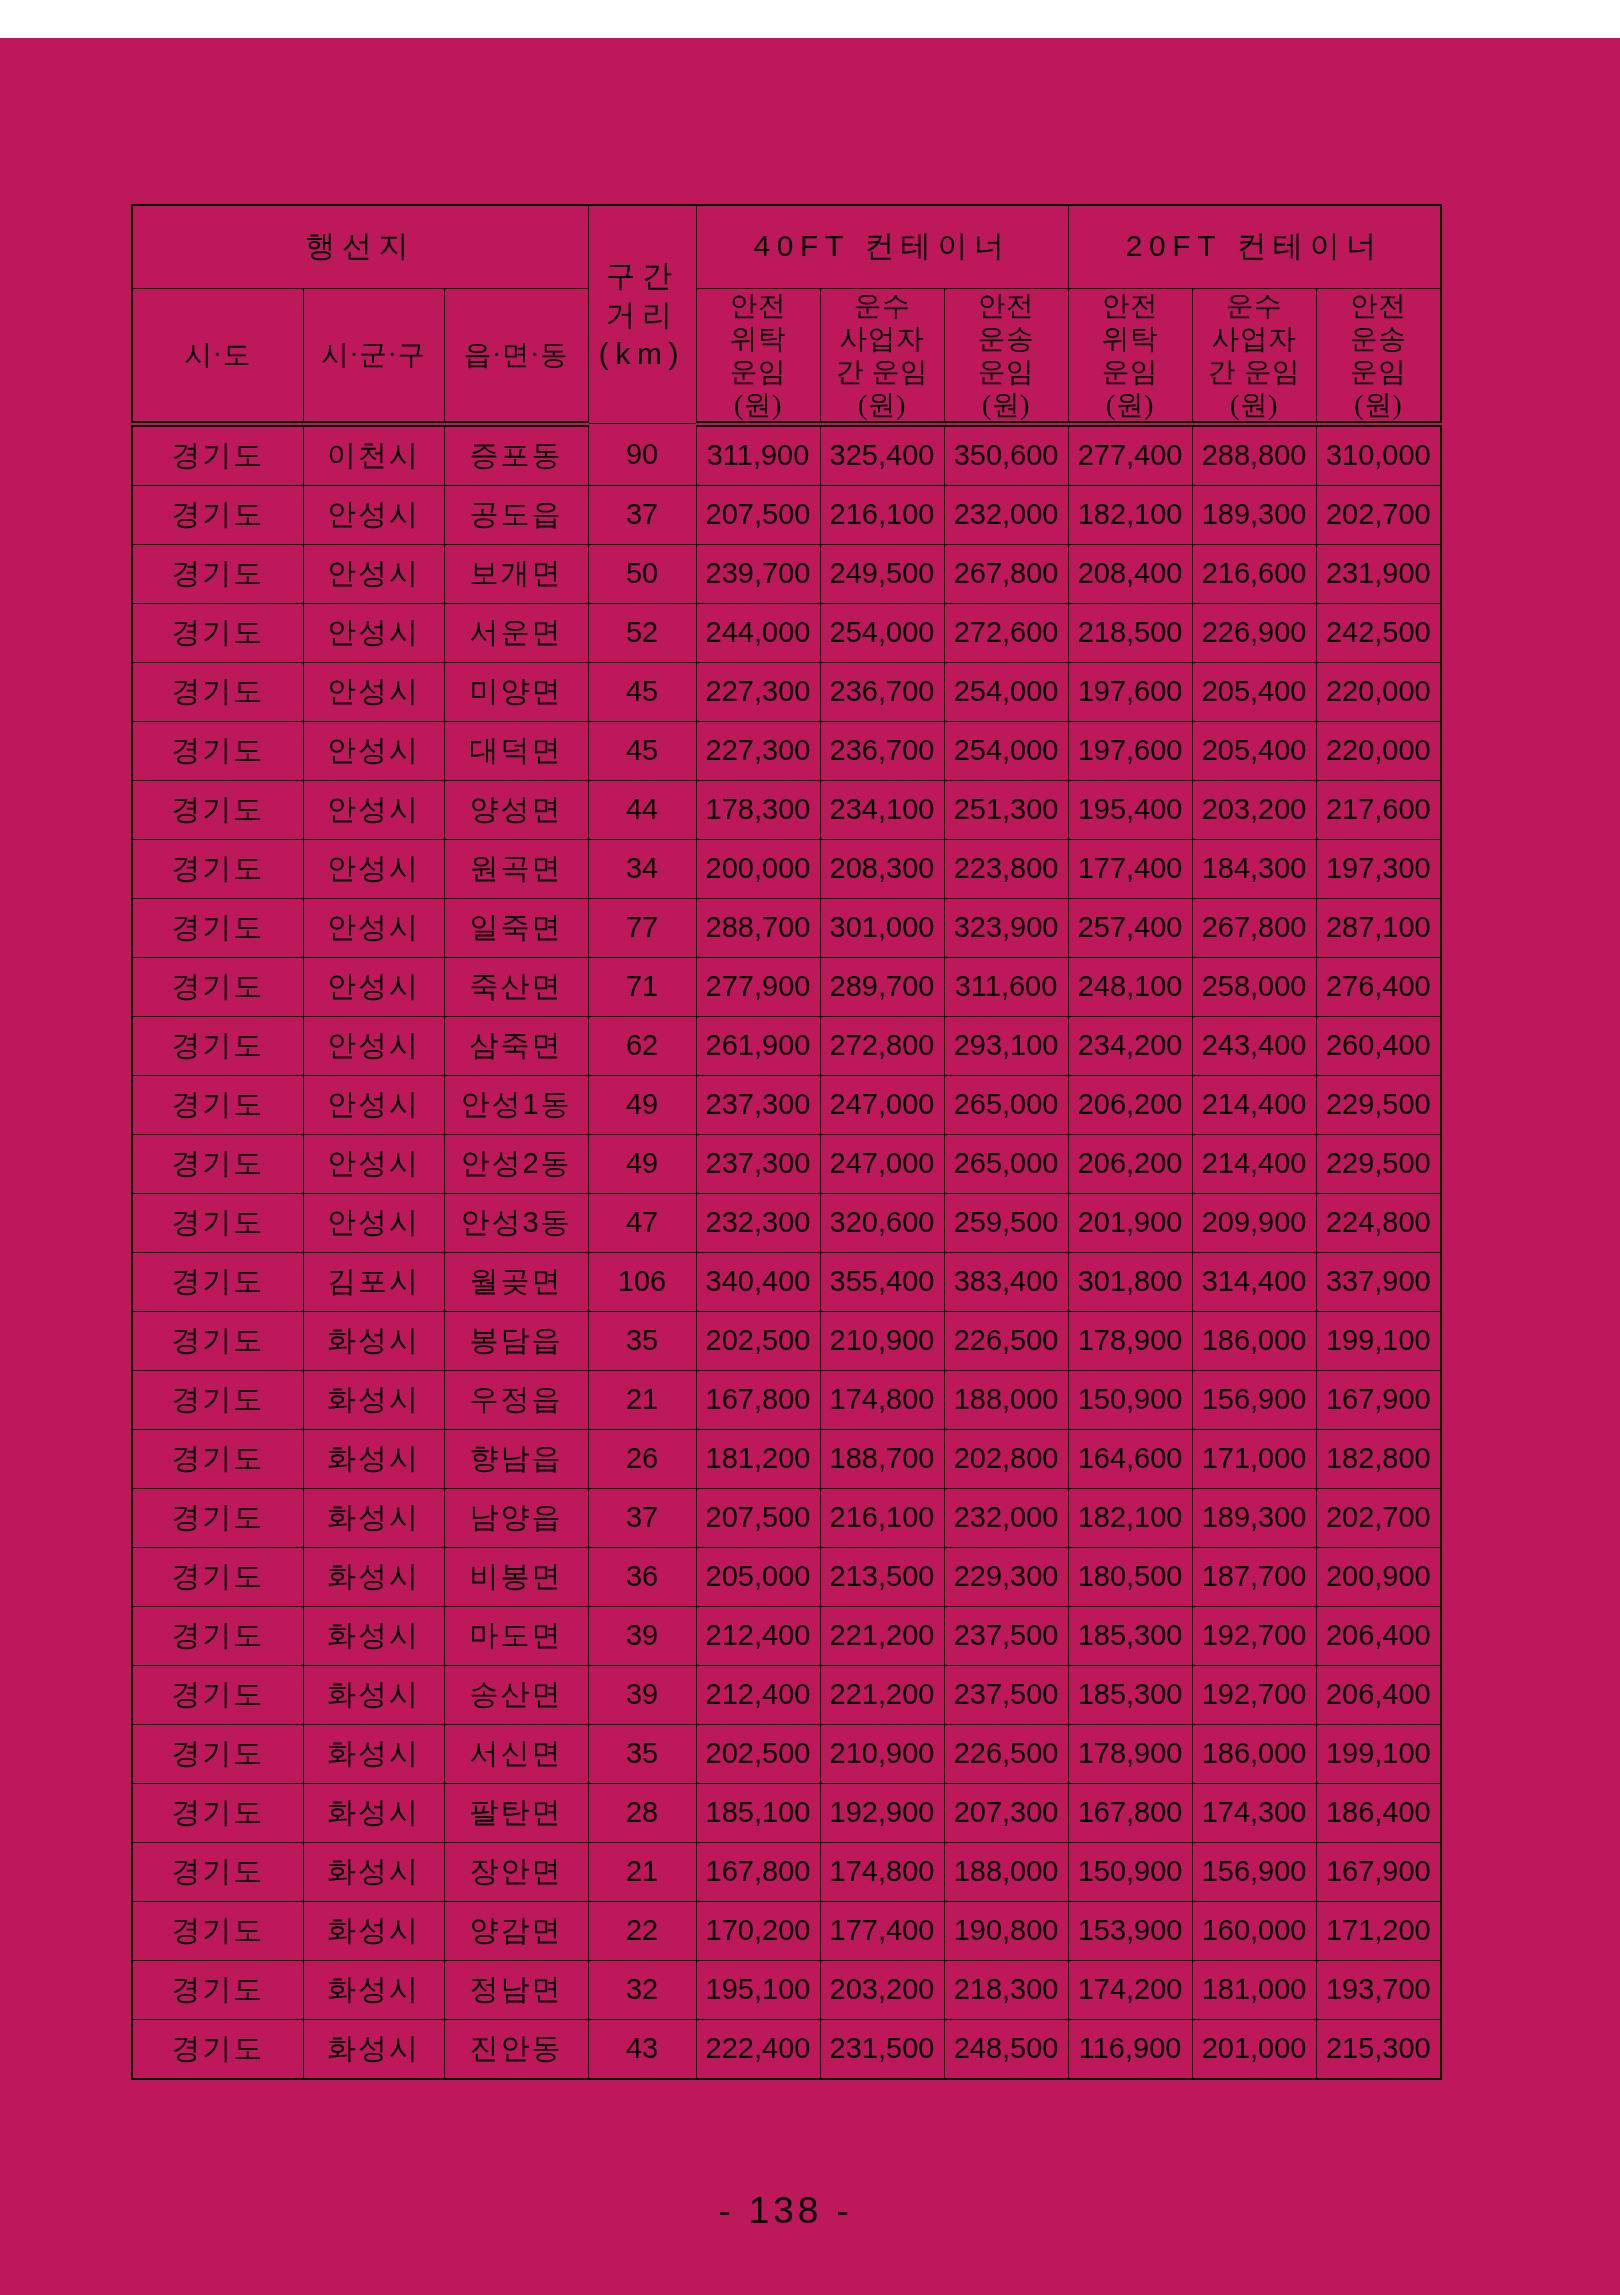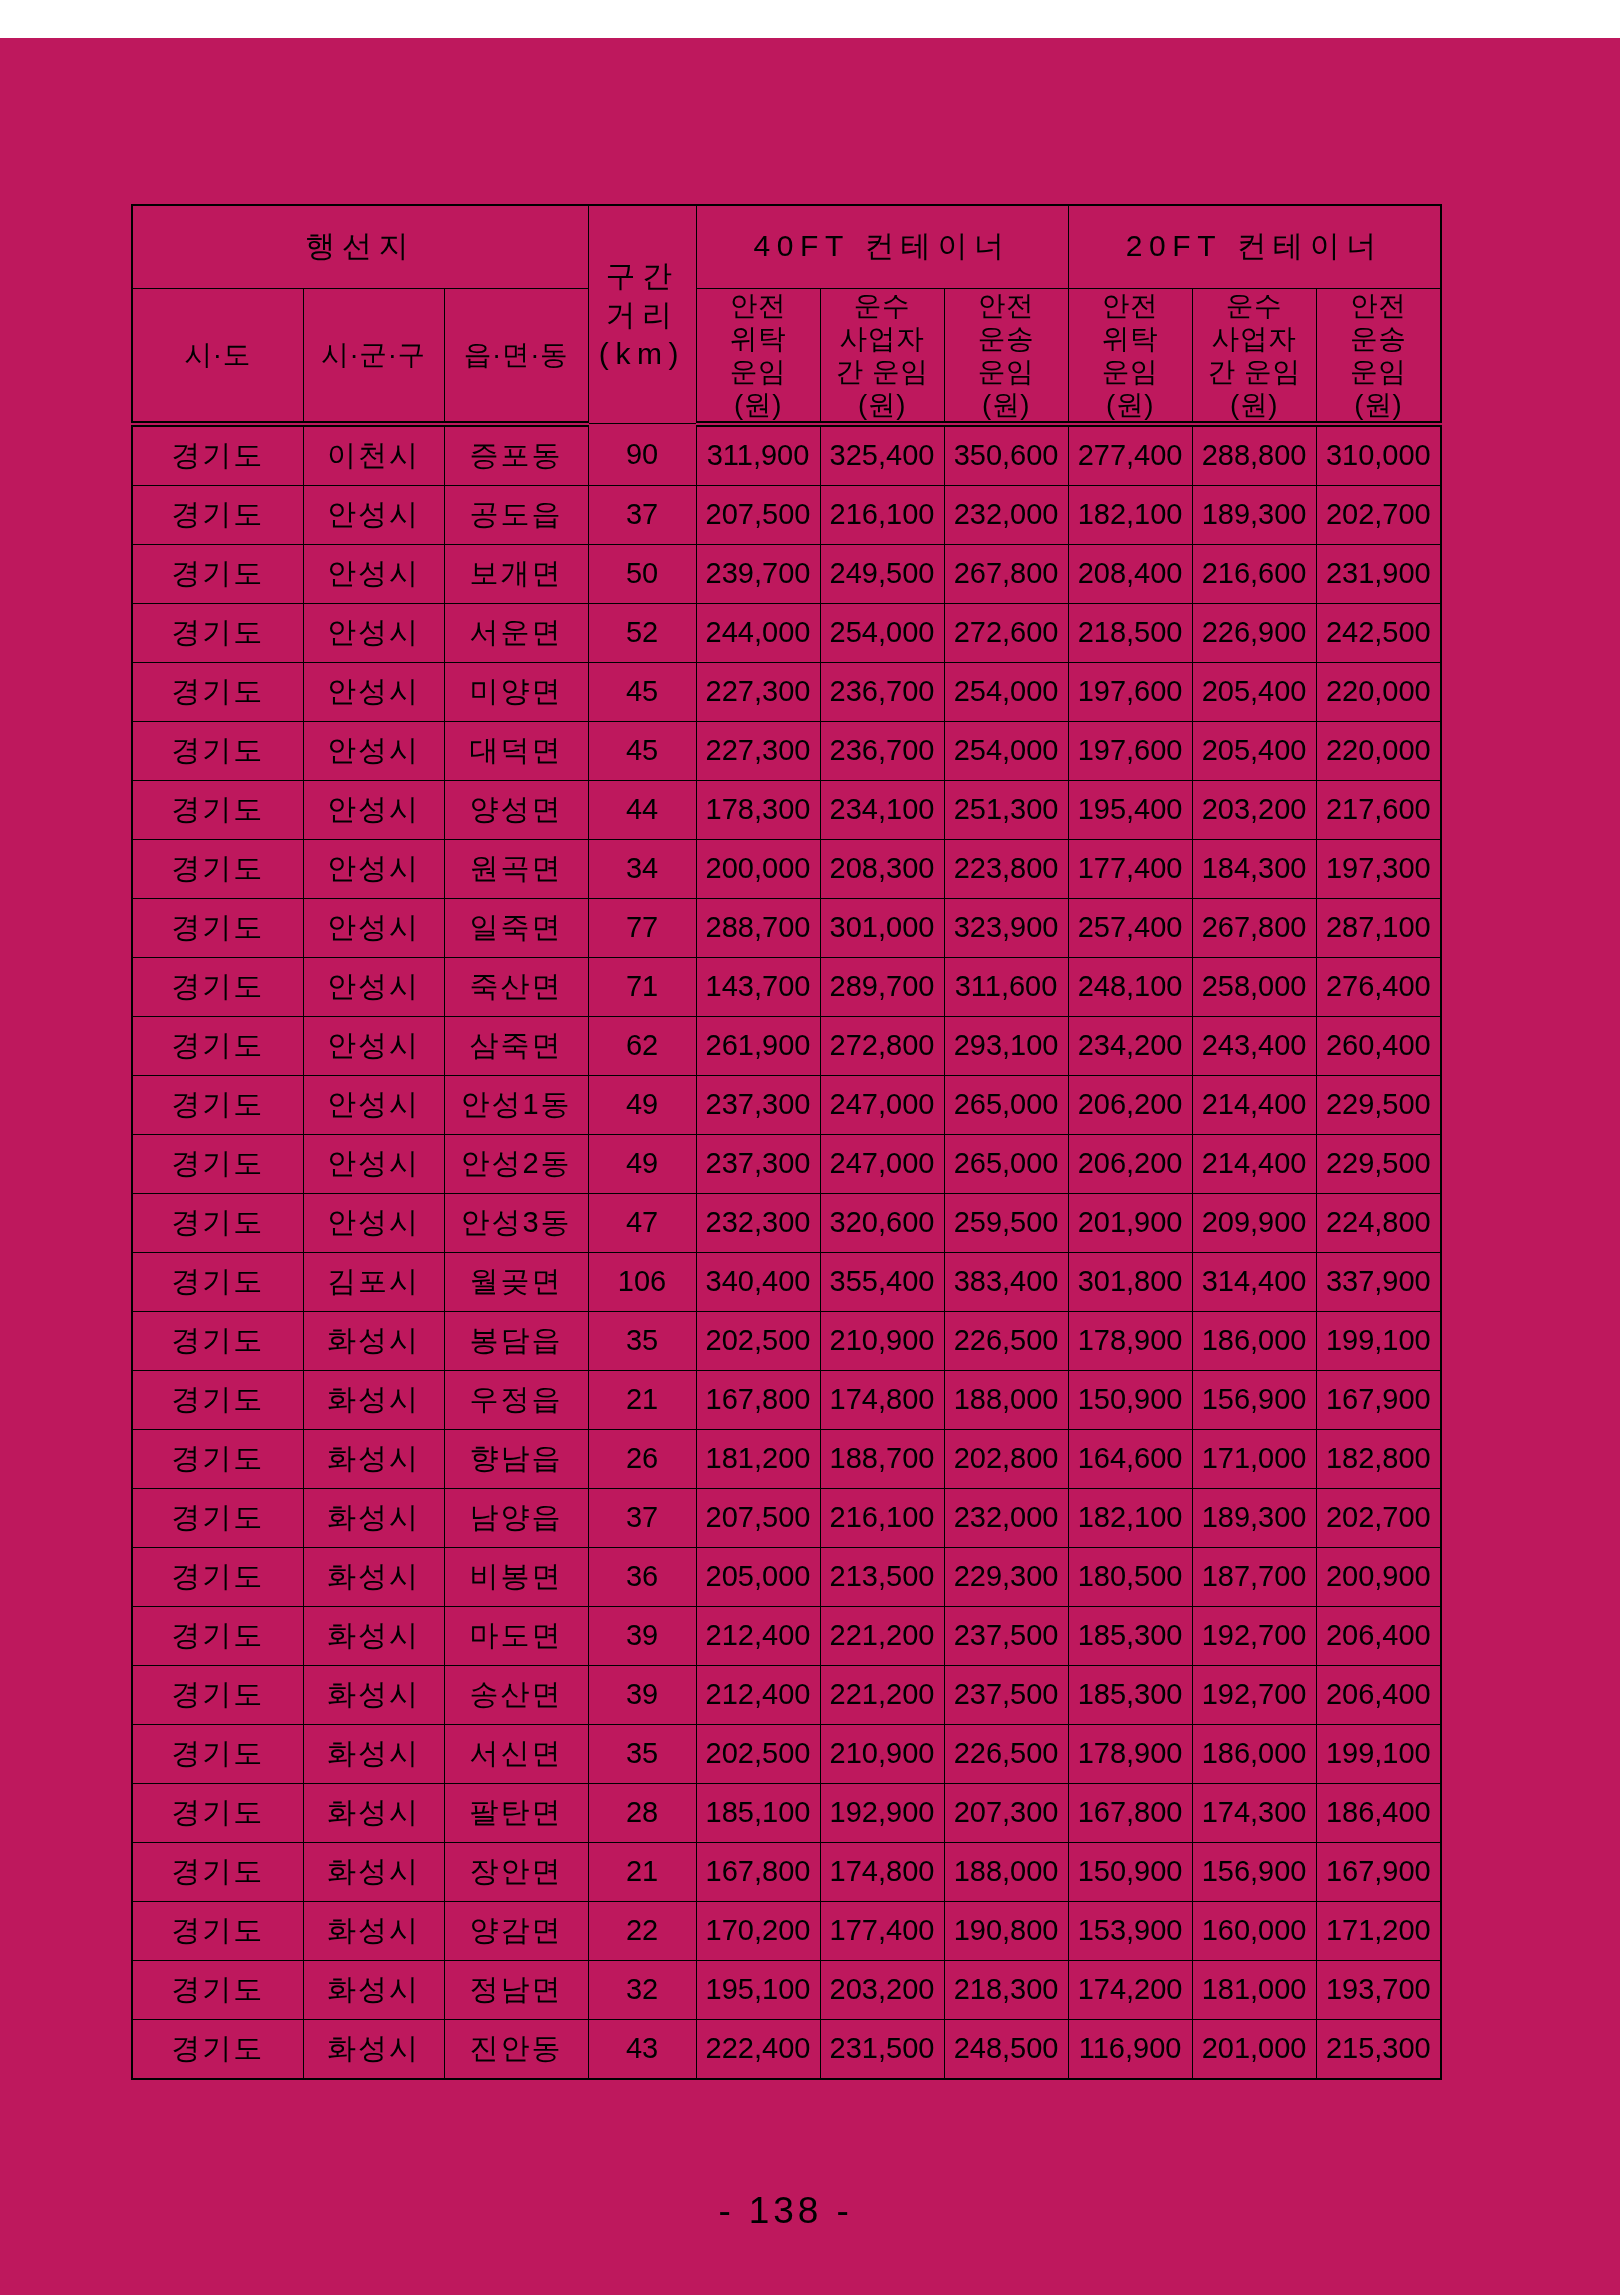--- a/index.html
+++ b/index.html
@@ -39,20 +39,21 @@
     font-size: 30px;
     letter-spacing: 6.6px;
     border-bottom-width: 1.3px;
   }
   tr.header-cols { height: 134px; }
   tr.header-cols th {
     font-size: 27.6px;
     line-height: 1.2;
     white-space: pre-line;
     letter-spacing: 0.7px;
+    font-family: Liberation Serif, serif;
   }
   th.dist-cell {
     font-size: 27.6px;
     line-height: 1.3;
     white-space: pre-line;
     letter-spacing: 0.7px;
   }
   
   tr.header-cols th, th.dist-cell {
     border-bottom: 6.6px double #000;
@@ -240,21 +241,21 @@
           <td>323,900</td>
           <td>257,400</td>
           <td>267,800</td>
           <td>287,100</td>
         </tr>
         <tr>
           <td>경기도</td>
           <td>안성시</td>
           <td>죽산면</td>
           <td>71</td>
-          <td>143,700</td>
+          <td>277,900</td>
           <td>289,700</td>
           <td>311,600</td>
           <td>248,100</td>
           <td>258,000</td>
           <td>276,400</td>
         </tr>
         <tr>
           <td>경기도</td>
           <td>안성시</td>
           <td>삼죽면</td>

